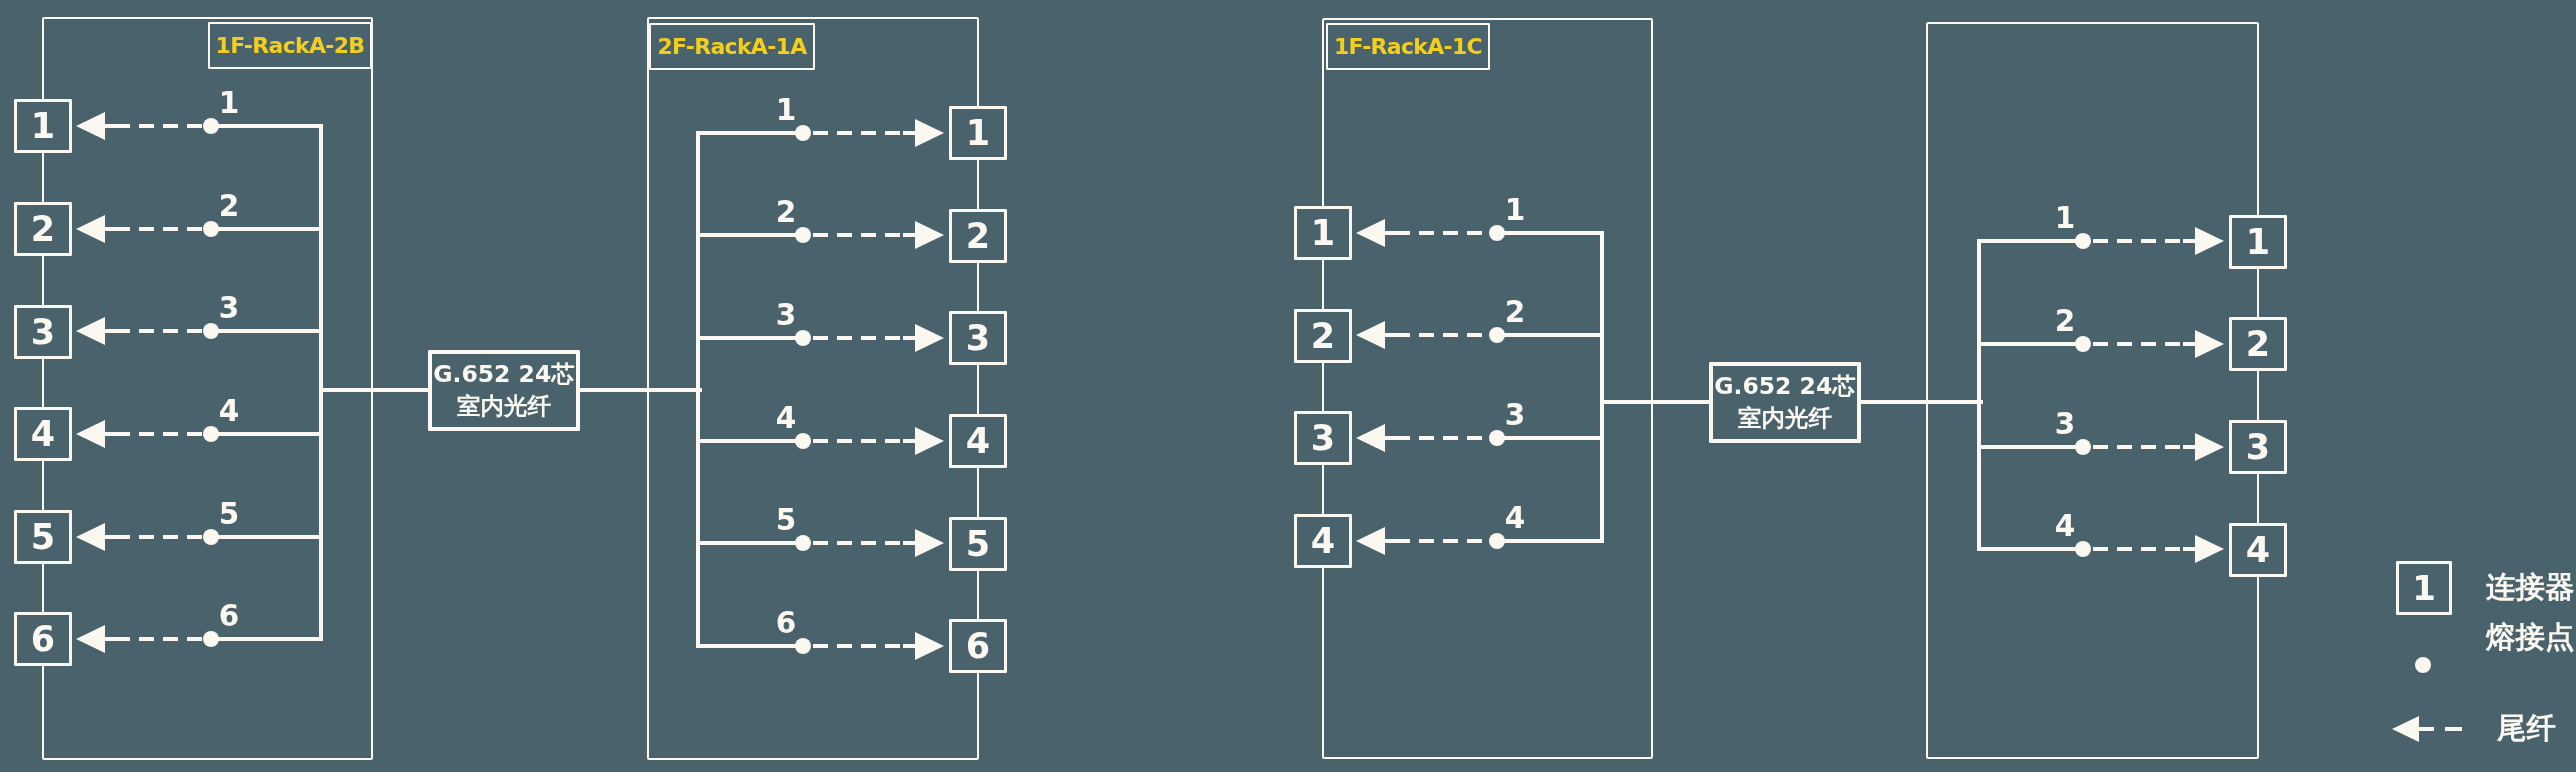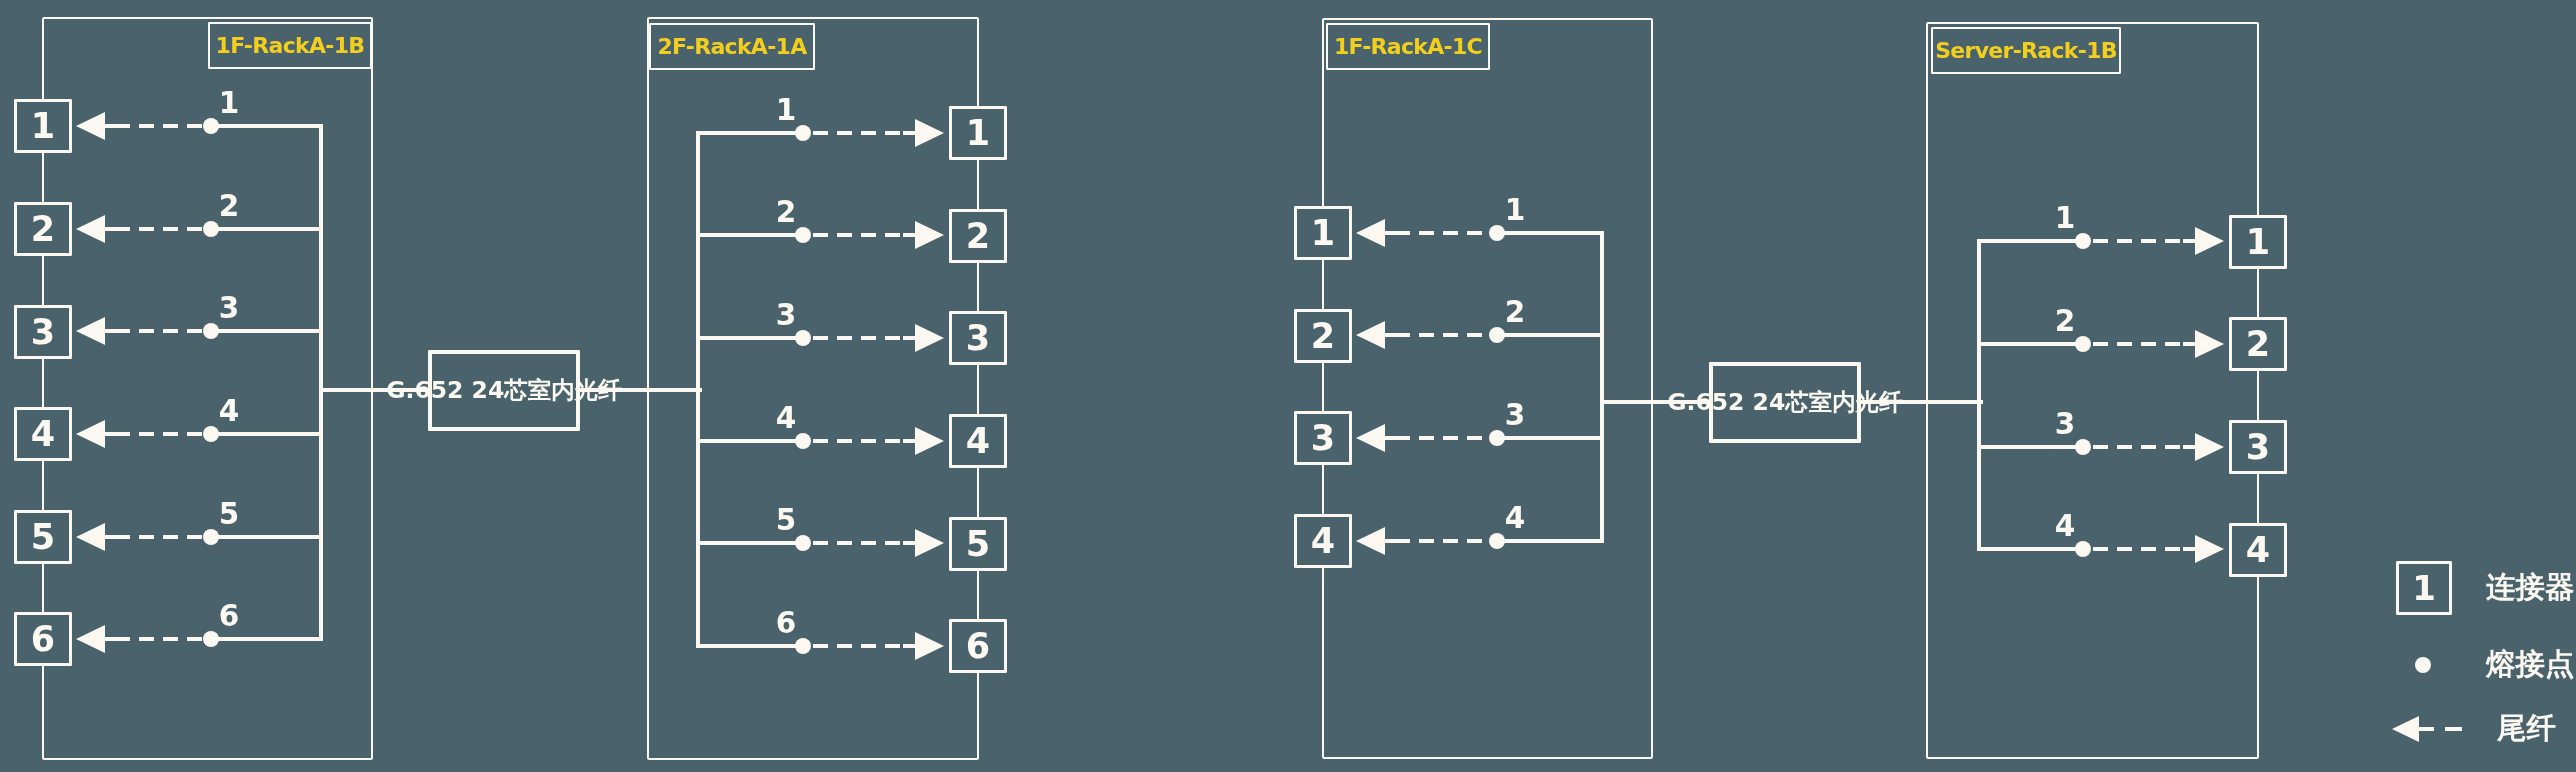--- a/index.html
+++ b/index.html
@@ -73,21 +73,21 @@
     border-bottom:14px solid transparent;
     border-left:29.5px solid var(--line);
   }
   .fiber-box{
     position:absolute;
     border:4px solid var(--line);
     box-sizing:border-box;
     background:var(--bg);
     color:var(--line);
     font-weight:bold;font-size:23.5px;
-    display:flex;flex-direction:row;align-items:center;justify-content:center;
+    display:flex;flex-direction:column;align-items:center;justify-content:center;
     text-align:center;line-height:1.35;
     z-index:4;border-radius:1.3px;
     white-space:nowrap;
   }
   .legend-label{
     position:absolute;color:var(--line);
     font-size:29.5px;font-weight:bold;
     transform:translateY(-50%);
     z-index:2;white-space:nowrap;
   }
@@ -122,29 +122,29 @@
     <div>G.652 24芯</div>
     <div>室内光纤</div>
   </div>
 
   <div class="legend-box" style="left:2396px;top:561px;">
     <span>1</span>
   </div>
   <div class="legend-label" style="left:2486px;top:588px;">连接器</div>
 
   <div class="splice-dot" style="left:2415px;top:657px;"></div>
-  <div class="legend-label" style="left:2486px;top:665px;">熔接点</div>
+  <div class="legend-label" style="left:2486px;top:638px;">熔接点</div>
 
   <div class="legend-arrow-left" style="left:2392px;top:716px;"></div>
   <div class="hline" style="left:2418px;top:727px;width:16px;height:4px;"></div>
   <div class="hline" style="left:2445px;top:727px;width:17.4px;height:4px;"></div>
   <div class="legend-label" style="left:2497px;top:729px;">尾纤</div>
 
 <div class="rack-outline" style="left: 42px; top: 17px; width: 331px; height: 743px;"></div>
-    <div class="rack-label" style="left: 208px; top: 22px; width: 164px; height: 47px;">1F-RackA-1B</div>
+    <div class="rack-label" style="left: 208px; top: 22px; width: 164px; height: 47px;">1F-RackA-2B</div>
     <div class="vline" style="left: 319px; top: 124px; width: 4px; height: 517px;"></div>
     <div class="hline" style="left: 211px; top: 124px; width: 109px; height: 4px;"></div>
     <div class="arrow-left" style="left: 76px; top: 112px;"></div>
     <div class="hline" style="left: 103px; top: 124px; width: 14.8px; height: 4px;"></div>
     <div class="dash-line" style="left: 115px; top: 124px; width: 87px;"></div>
     <div class="splice-num" style="left: 229px; top: 118px;">1</div>
     <div class="splice-dot" style="left: 203px; top: 118px;"></div>
     <div class="port-box" style="left: 14px; top: 99px;">1</div>
     <div class="hline" style="left: 211px; top: 227px; width: 109px; height: 4px;"></div>
     <div class="arrow-left" style="left: 76px; top: 215px;"></div>
@@ -251,21 +251,20 @@
     <div class="splice-dot" style="left: 1489px; top: 430px;"></div>
     <div class="port-box" style="left: 1294px; top: 411px;">3</div>
     <div class="hline" style="left: 1497px; top: 539px; width: 105px; height: 4px;"></div>
     <div class="arrow-left" style="left: 1356px; top: 527px;"></div>
     <div class="hline" style="left: 1383px; top: 539px; width: 14.8px; height: 4px;"></div>
     <div class="dash-line" style="left: 1395px; top: 539px; width: 93px;"></div>
     <div class="splice-num" style="left: 1515px; top: 533px;">4</div>
     <div class="splice-dot" style="left: 1489px; top: 533px;"></div>
     <div class="port-box" style="left: 1294px; top: 514px;">4</div>
     <div class="rack-outline" style="left: 1926px; top: 22px; width: 333px; height: 737px;"></div>
-    <div class="rack-label" style="left: 1931px; top: 27px; width: 190px; height: 47px;">Server-Rack-1B</div>
     <div class="vline" style="left: 1977px; top: 239px; width: 4px; height: 312px;"></div>
     <div class="hline" style="left: 1979px; top: 239px; width: 104px; height: 4px;"></div>
     <div class="arrow-right" style="left: 2195px; top: 227px;"></div>
     <div class="hline" style="left: 2183px; top: 239px; width: 14.8px; height: 4px;"></div>
     <div class="dash-line" style="left: 2093px; top: 239px; width: 93px;"></div>
     <div class="splice-num" style="left: 2065px; top: 233px;">1</div>
     <div class="splice-dot" style="left: 2075px; top: 233px;"></div>
     <div class="port-box" style="left: 2229px; top: 215px;">1</div>
     <div class="hline" style="left: 1979px; top: 342px; width: 104px; height: 4px;"></div>
     <div class="arrow-right" style="left: 2195px; top: 330px;"></div>

